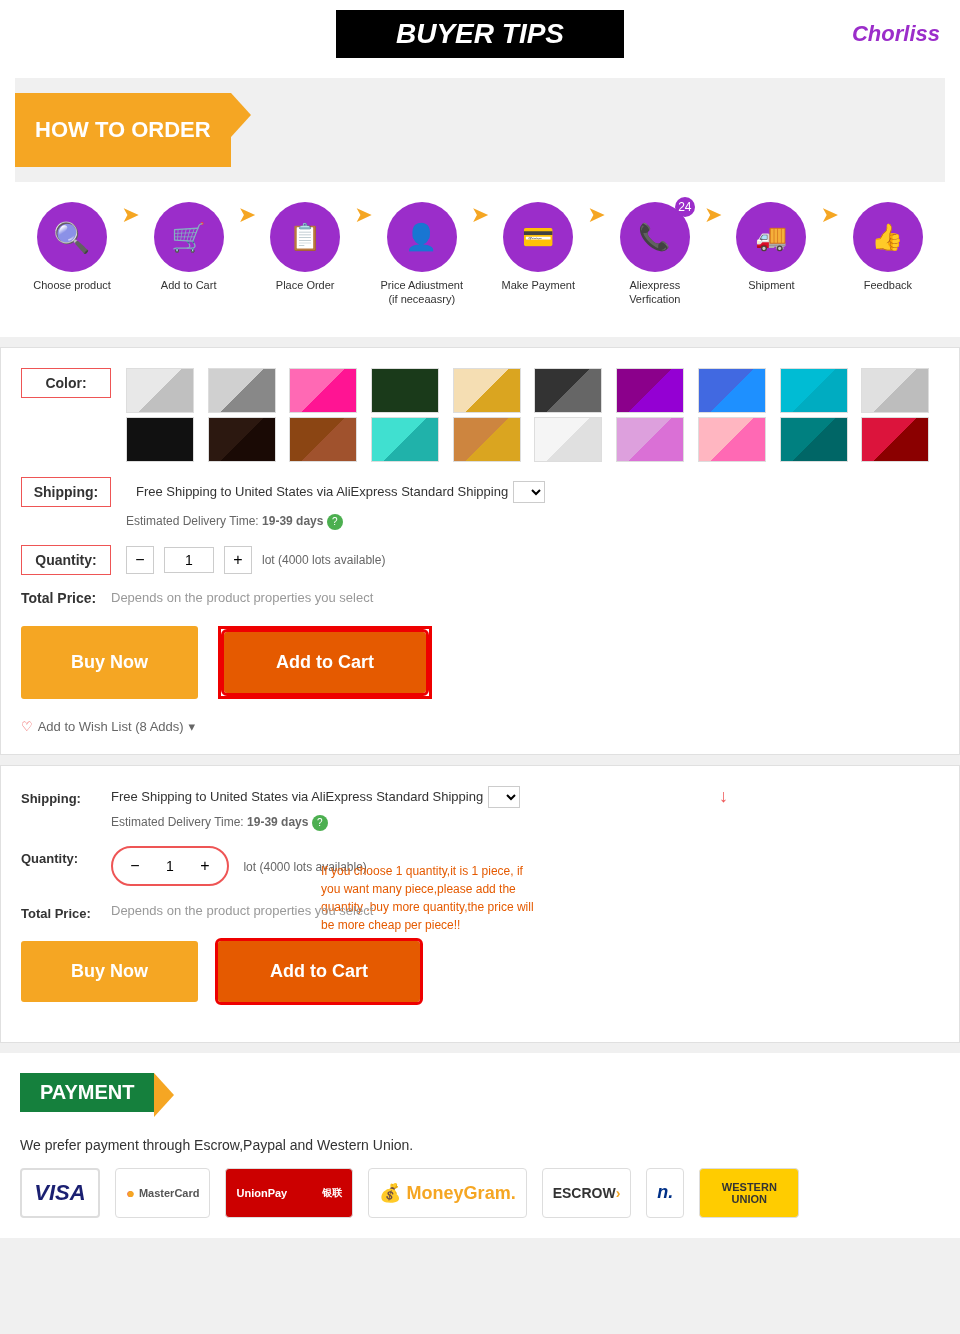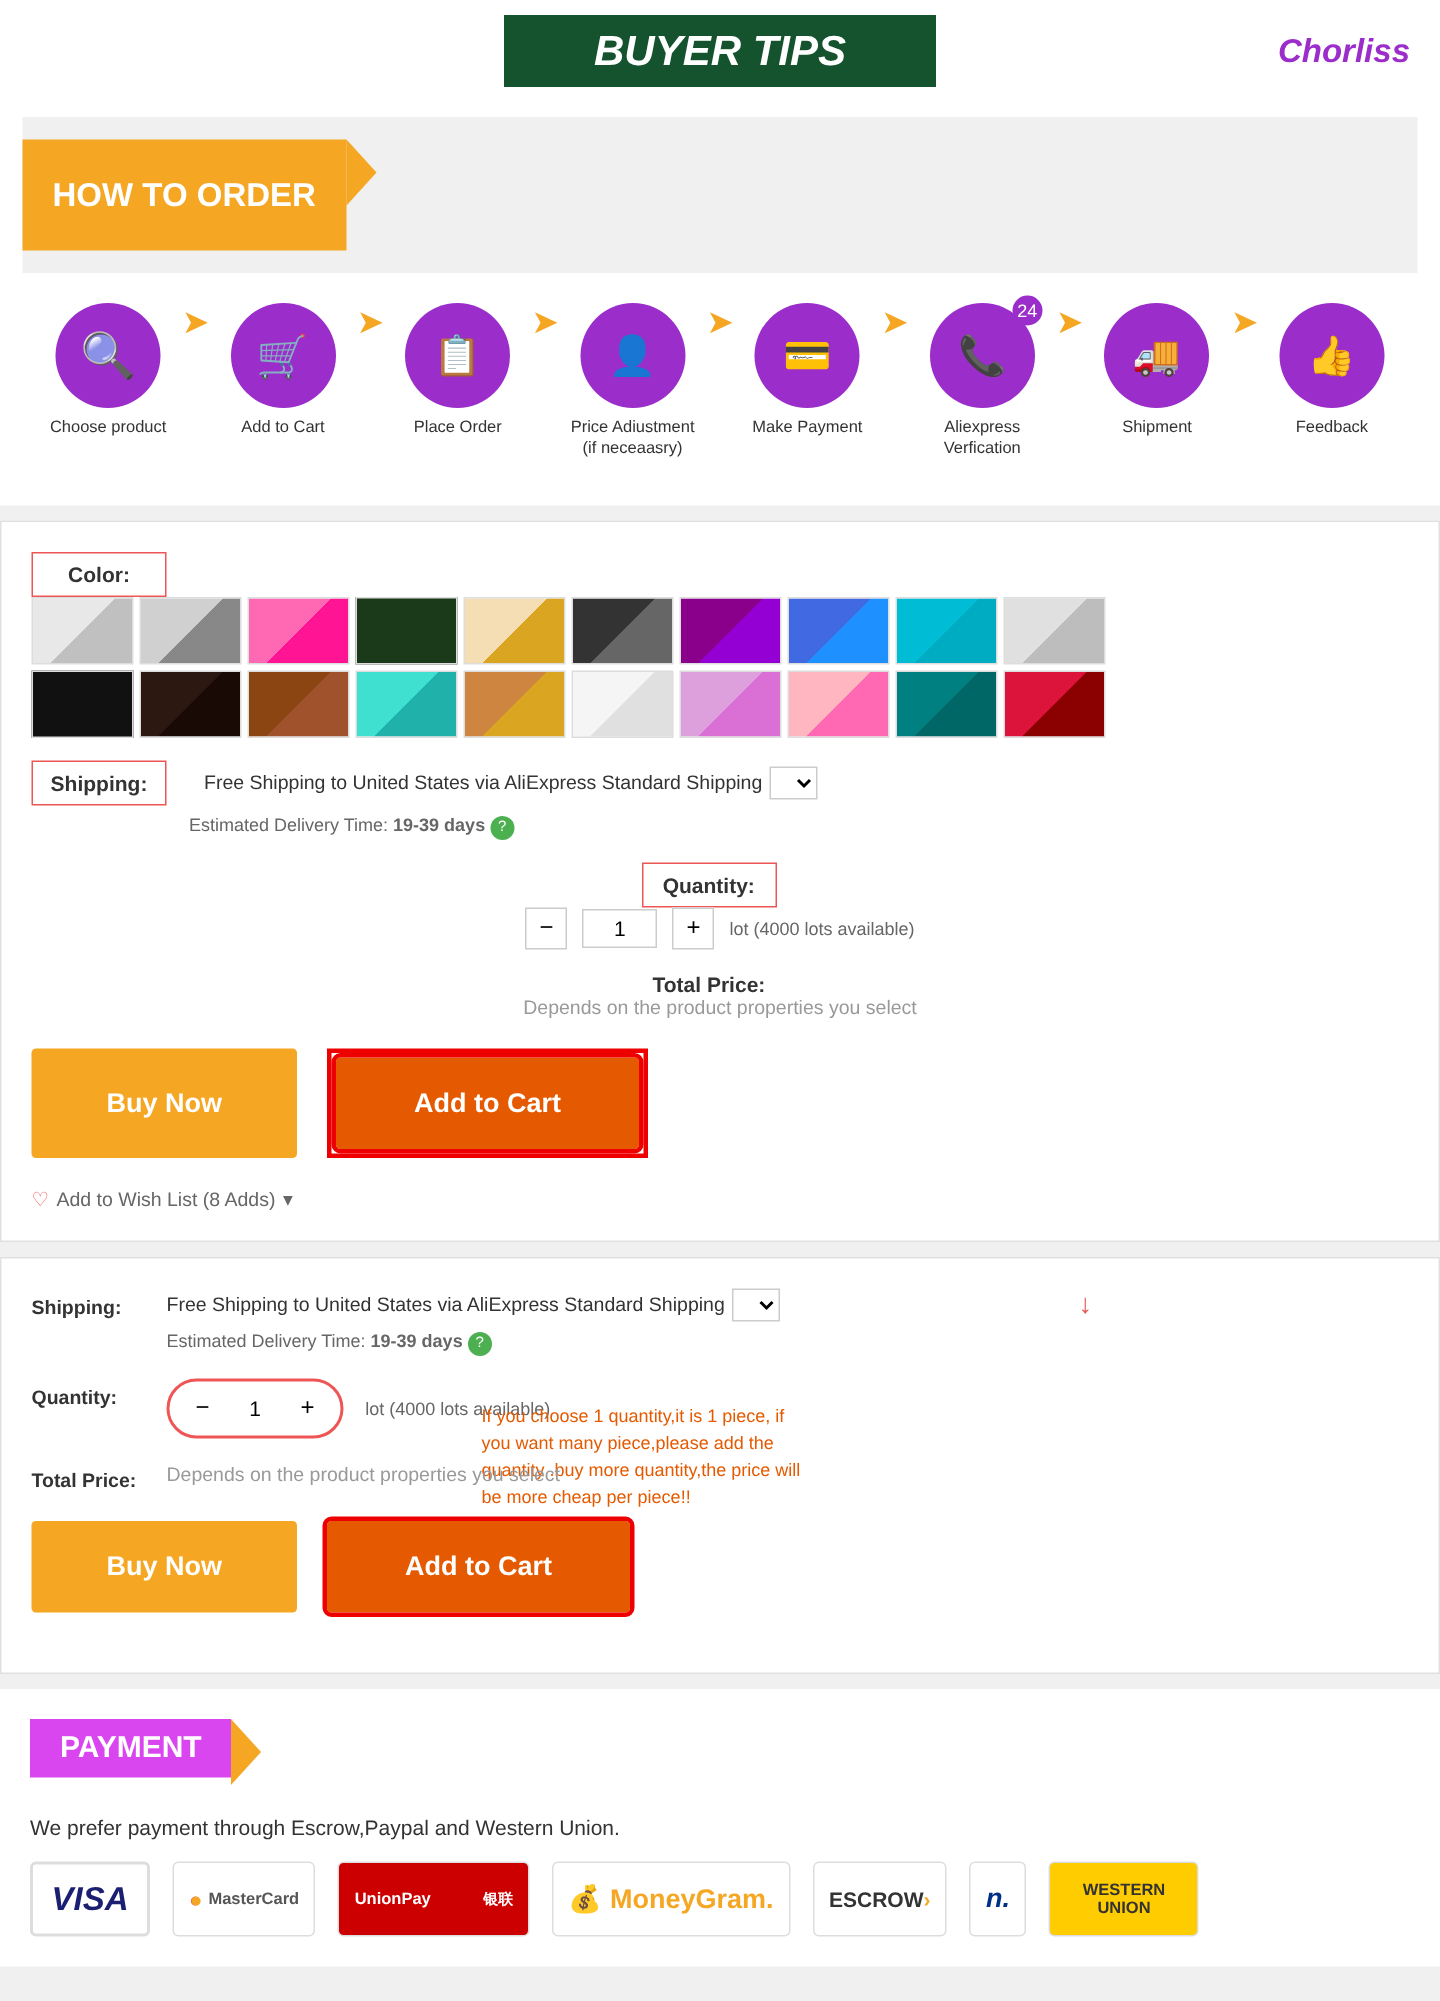--- a/index.html
+++ b/index.html
@@ -1,37 +1,37 @@
 <!DOCTYPE html>
 <html><head>
   <meta charset="utf-8">
   <style>
     * { box-sizing: border-box; margin: 0; padding: 0; }
     body { font-family: Arial, sans-serif; background: #f0f0f0; width: 960px; }
 
     
     .header { position: relative; background: #fff; padding: 10px 0; text-align: center; }
-    .buyer-tips-banner { background: #14532d; color: #fff; font-style: italic; font-weight: bold; font-size: 28px; padding: 8px 60px; display: inline-block; }
+    .buyer-tips-banner { background: #000000; color: #fff; font-style: italic; font-weight: bold; font-size: 28px; padding: 8px 60px; display: inline-block; }
     .chorliss { position: absolute; right: 20px; top: 50%; transform: translateY(-50%); color: #9b2dca; font-style: italic; font-weight: bold; font-size: 22px; }
 
     
     .section-label { background: #f5a623; color: #fff; font-weight: bold; font-size: 22px; padding: 24px 20px; display: inline-block; position: relative; margin: 10px 0; }
     .section-label::after { content: ''; position: absolute; right: -20px; top: 0; border-left: 20px solid #f5a623; border-top: 22px solid transparent; border-bottom: 22px solid transparent; }
     .how-to-order-section { background: #fff; padding: 10px 15px; }
 
     
     .steps-container { display: flex; align-items: flex-start; justify-content: center; padding: 20px 10px; gap: 0; }
     .step { display: flex; flex-direction: column; align-items: center; text-align: center; width: 95px; }
     .step-circle { width: 70px; height: 70px; border-radius: 50%; background: #9b2dca; display: flex; align-items: center; justify-content: center; color: white; font-size: 28px; }
     .step-label { font-size: 11px; color: #333; margin-top: 6px; line-height: 1.3; }
     .step-arrow { display: flex; align-items: center; padding-bottom: 30px; color: #f5a623; font-size: 22px; padding-left: 2px; padding-right: 2px; }
 
     
     .product-section { background: #fff; margin: 10px 0; padding: 20px; border: 1px solid #e0e0e0; }
-    .product-row { display: flex; align-items: flex-start; margin-bottom: 15px; flex-direction: column; }
+    .product-row { display: flex; align-items: flex-start; margin-bottom: 15px; }
     .product-row-label { border: 1px solid #e55; color: #333; font-weight: bold; font-size: 14px; padding: 6px 10px; min-width: 90px; text-align: center; margin-right: 15px; flex-shrink: 0; }
     .color-grid { display: grid; grid-template-columns: repeat(10, 1fr); gap: 4px; flex: 1; }
     .color-swatch { width: 68px; height: 45px; border: 1px solid #ddd; background: #f5f5f5; overflow: hidden; display: flex; align-items: center; justify-content: center; font-size: 8px; color: #999; }
     .color-swatch.color1 { background: linear-gradient(135deg, #e8e8e8 50%, #c0c0c0 50%); }
     .color-swatch.color2 { background: linear-gradient(135deg, #d0d0d0 50%, #888 50%); }
     .color-swatch.color3 { background: linear-gradient(135deg, #ff69b4 50%, #ff1493 50%); }
     .color-swatch.color4 { background: #1a3a1a; }
     .color-swatch.color5 { background: linear-gradient(135deg, #f5deb3 50%, #daa520 50%); }
     .color-swatch.color6 { background: linear-gradient(135deg, #333 50%, #666 50%); }
     .color-swatch.color7 { background: linear-gradient(135deg, #8b008b 50%, #9400d3 50%); }
@@ -68,21 +68,21 @@
     .wishlist-row { display: flex; align-items: center; gap: 5px; font-size: 13px; color: #666; }
     .wishlist-icon { color: #e55; }
 
     
     .lower-section { background: #fff; margin: 10px 0; padding: 20px; border: 1px solid #e0e0e0; }
     .annotation-text { color: #e55a00; font-size: 12px; line-height: 1.5; }
     .annotation-fast { color: #9b2dca; font-size: 12px; line-height: 1.5; }
 
     
     .payment-section { background: #fff; margin: 10px 0; padding: 20px; }
-    .payment-label { background: #d946ef; color: #fff; font-weight: bold; font-size: 20px; padding: 8px 20px; display: inline-block; position: relative; margin-bottom: 15px; }
+    .payment-label { background: #15803d; color: #fff; font-weight: bold; font-size: 20px; padding: 8px 20px; display: inline-block; position: relative; margin-bottom: 15px; }
     .payment-label::after { content: ''; position: absolute; right: -20px; top: 0; border-left: 20px solid #f5a623; border-top: 22px solid transparent; border-bottom: 22px solid transparent; }
     .payment-text { font-size: 14px; color: #333; margin-bottom: 15px; }
     .payment-logos { display: flex; align-items: center; gap: 15px; flex-wrap: wrap; }
     .payment-logo { height: 50px; border: 1px solid #ddd; border-radius: 4px; padding: 5px 10px; display: flex; align-items: center; justify-content: center; font-weight: bold; font-size: 13px; }
     .visa-logo { color: #1a1f71; font-size: 22px; font-weight: 900; font-style: italic; border: 2px solid #ddd; min-width: 80px; }
     .mc-logo { background: #fff; min-width: 80px; }
     .union-logo { background: #c00; color: #fff; min-width: 80px; font-size: 11px; }
     .moneygram-logo { color: #f5a623; font-size: 18px; min-width: 100px; }
     .escrow-logo { color: #333; font-size: 14px; min-width: 80px; }
     .wu-logo { background: #ffcc00; color: #333; min-width: 100px; font-size: 11px; font-weight: 900; text-align: center; }

